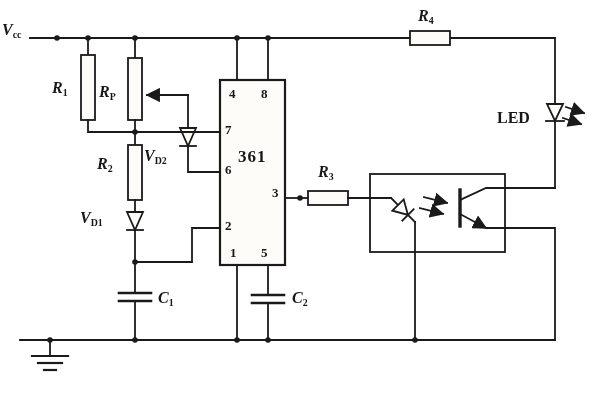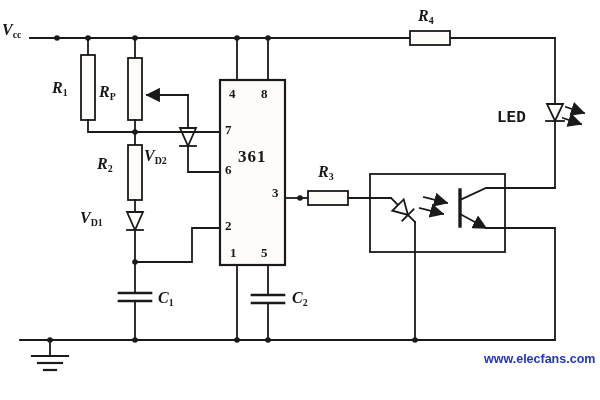--- a/index.html
+++ b/index.html
@@ -6,21 +6,21 @@
   .figure{
     position:relative;width:600px;height:400px;background:#ffffff;
     font-family:"Liberation Serif","DejaVu Serif",serif;overflow:hidden;text-align:center;
   }
   .figure svg{position:absolute;left:0;top:0;}
   .lbl{
     position:absolute;font-weight:bold;font-size:16px;color:#171717;
     font-style:italic;line-height:1;white-space:nowrap;
   }
   .lbl sub{font-size:0.62em;font-style:normal;vertical-align:-0.3em;letter-spacing:0;}
-  .lbl.upright{font-style:normal;font-family:Liberation Mono, monospace;}
+  .lbl.upright{font-style:normal;}
   .pin{
     position:absolute;font-weight:bold;font-size:13px;color:#171717;
     font-style:normal;line-height:1;
   }
   .ic-name{
     position:absolute;font-weight:bold;font-size:17px;color:#171717;
     letter-spacing:1px;line-height:1;
   }
   .watermark{position:absolute;line-height:1;}
   .wm-row{display:flex;align-items:center;gap:4px;}
@@ -196,16 +196,15 @@
   <div class="pin" style="left:229px;top:87px">4</div>
   <div class="pin" style="left:261px;top:87px">8</div>
   <div class="pin" style="left:225px;top:123px">7</div>
   <div class="pin" style="left:225px;top:163px">6</div>
   <div class="pin" style="left:225px;top:219px">2</div>
   <div class="pin" style="left:272px;top:186px">3</div>
   <div class="pin" style="left:230px;top:246px">1</div>
   <div class="pin" style="left:261px;top:246px">5</div>
 
   <div class="watermark" style="left:466px;top:350px">
-    <div class="wm-url">www.elecfans.com</div>
   </div>
 
 </div>
 
 </body></html>

